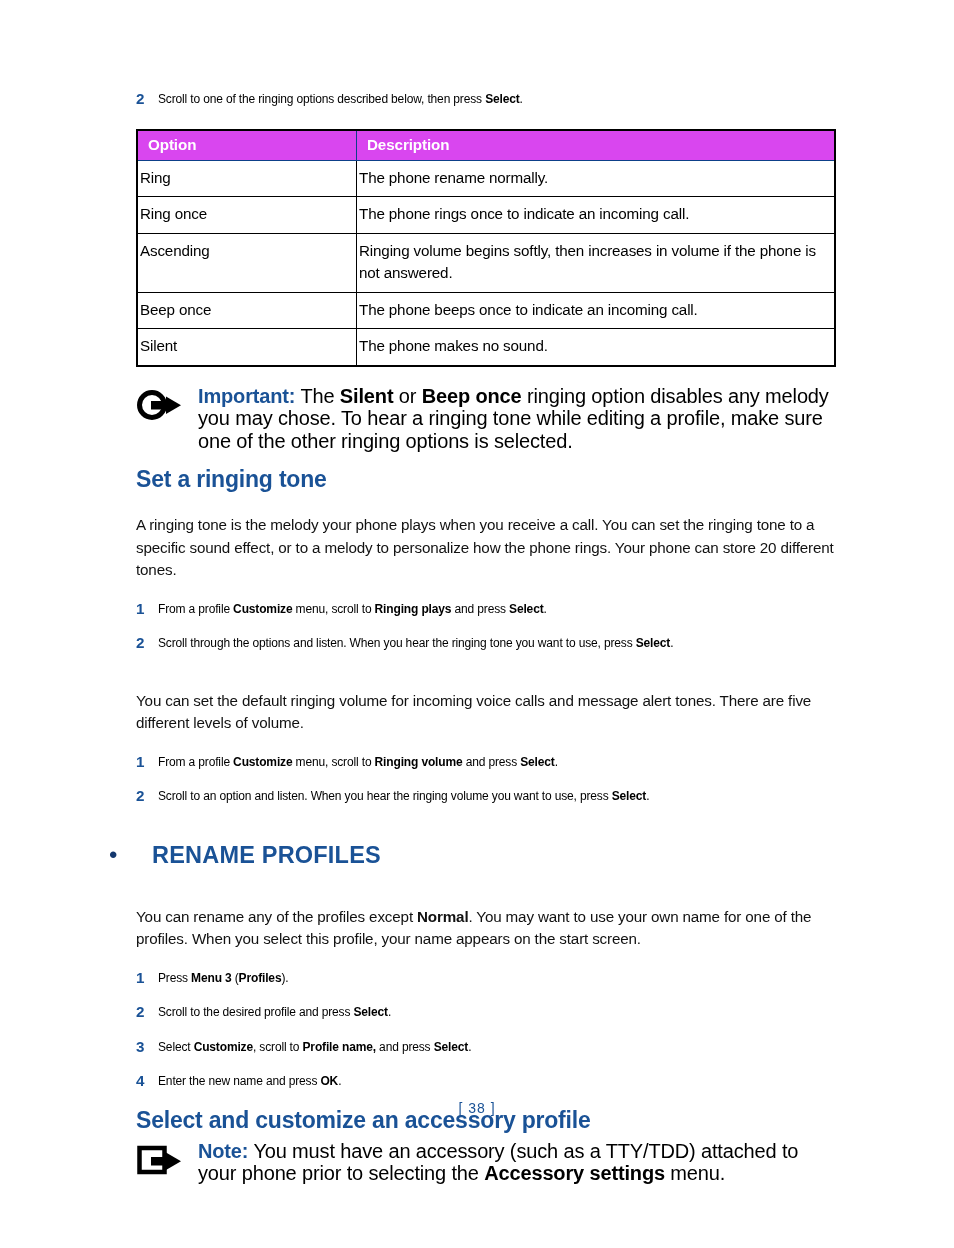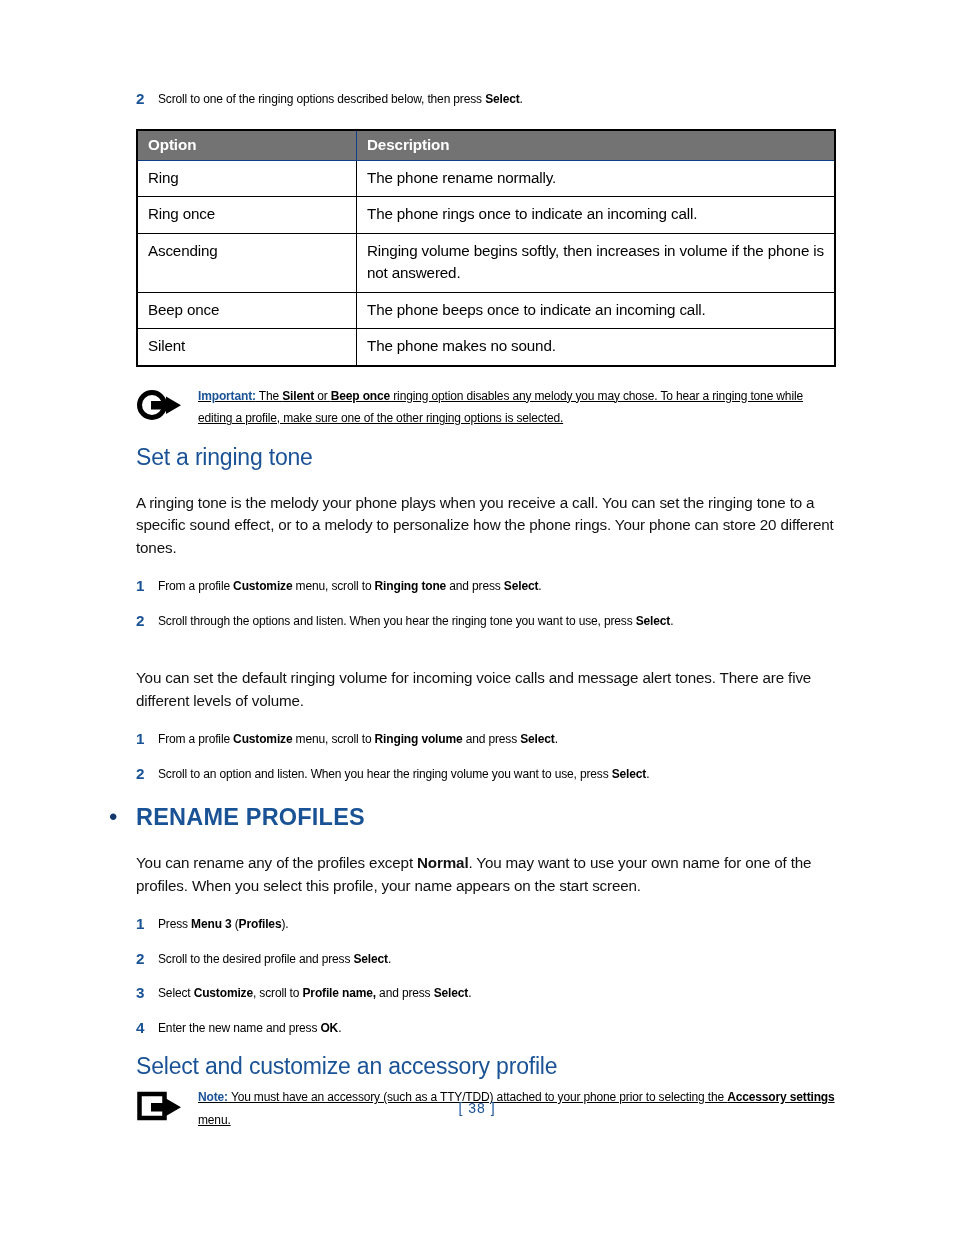--- a/index.html
+++ b/index.html
@@ -55,64 +55,63 @@
   }
 
   
   table.opt-table {
     border-collapse: collapse;
     width: 700px;
     table-layout: fixed;
     border: 2px solid #000000;
   }
   table.opt-table th {
-    background: #737373;
+    background: #d946ef;
     color: #ffffff;
     font-size: 15.2px;
     font-weight: bold;
     text-align: left;
     padding: 5px 10px 7px 10px;
     border: 1px solid #0d4089;
     letter-spacing: -0.1px;
   }
   table.opt-table th.col-opt { width: 198px; }
   table.opt-table td {
     border: 1px solid #000000;
-    padding: 6px 10px 7px 10px;
+    padding: 6px 10px 7px 2px;
     font-size: 15.2px;
     line-height: 22.5px;
     vertical-align: top;
     letter-spacing: -0.15px;
   }
   table.opt-table td.opt-cell { width: 198px; }
 
   
   .note-block {
     display: flex;
     align-items: flex-start;
   }
   .note-icon {
     flex: 0 0 62px;
     width: 62px;
     padding-top: 4px;
   }
   .note-text {
     flex: 1 1 auto;
-    font-size: 12px;
-    line-height: 22.5px;
-    letter-spacing: -0.15px;
-    text-decoration: underline;
+    font-size: 20px;
+    line-height: 22.5px;
+    letter-spacing: -0.15px;
   }
   .lbl-blue { color: #1a5296; font-weight: bold; }
 
   
   h3.sub-head {
     color: #1a5296;
     font-size: 23px;
-    font-weight: normal;
+    font-weight: bold;
     margin: 0;
     padding: 0;
     letter-spacing: -0.2px;
     line-height: 27px;
   }
   .major-head-wrap {
     display: flex;
     align-items: baseline;
     margin-left: -27px;
   }
@@ -120,21 +119,21 @@
     color: #14386e;
     font-size: 24px;
     line-height: 27px;
     width: 27px;
     flex: 0 0 27px;
   }
   h2.major-head {
     color: #1a5296;
     font-size: 23.5px;
     font-weight: bold;
-    margin: 0;
+    margin: 16px;
     padding: 0;
     letter-spacing: 0.2px;
     line-height: 27px;
   }
 
   
   .footer {
     position: absolute;
     left: 0;
     top: 1100px;
@@ -207,21 +206,21 @@
   </div>
 
   <div class="sp14"></div>
   <h3 class="sub-head">Set a ringing tone</h3>
   <div class="sp6"></div>
   <div class="body-text">A ringing tone is the melody your phone plays when you receive a call. You can set the ringing tone to a specific sound effect, or to a melody to personalize how the phone rings. Your phone can store 20 different tones.</div>
 
   <div class="sp16"></div>
   <div class="step">
     <span class="step-num">1</span>
-    <span class="step-body"><span>From a profile </span><b>Customize</b><span> menu, scroll to </span><b>Ringing tone</b><span> and press </span><b>Select</b><span>.</span></span>
+    <span class="step-body"><span>From a profile </span><b>Customize</b><span> menu, scroll to </span><b>Ringing plays</b><span> and press </span><b>Select</b><span>.</span></span>
   </div>
 
   <div class="sp12"></div>
   <div class="step">
     <span class="step-num">2</span>
     <span class="step-body"><span>Scroll through the options and listen. When you hear the ringing tone you want to use, press </span><b>Select</b><span>.</span></span>
   </div>
 
   <div class="sp14"></div>
   <div class="sp6"></div>

